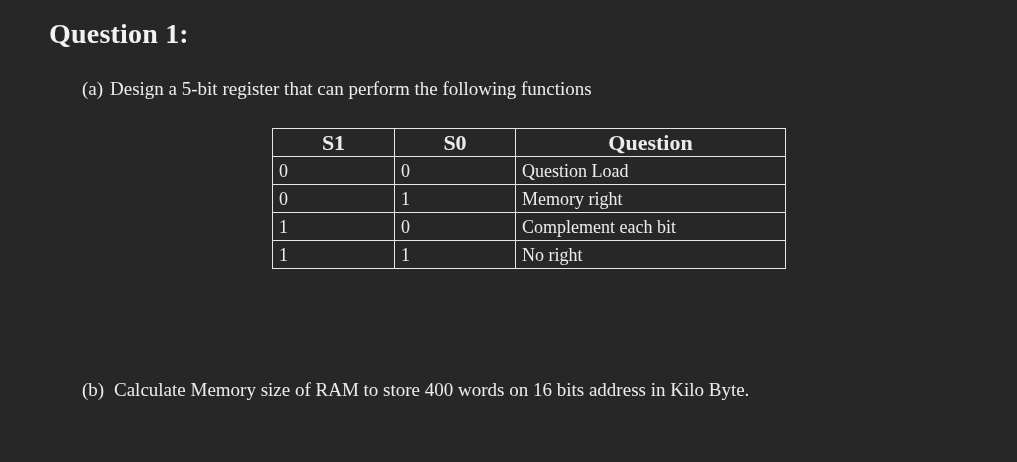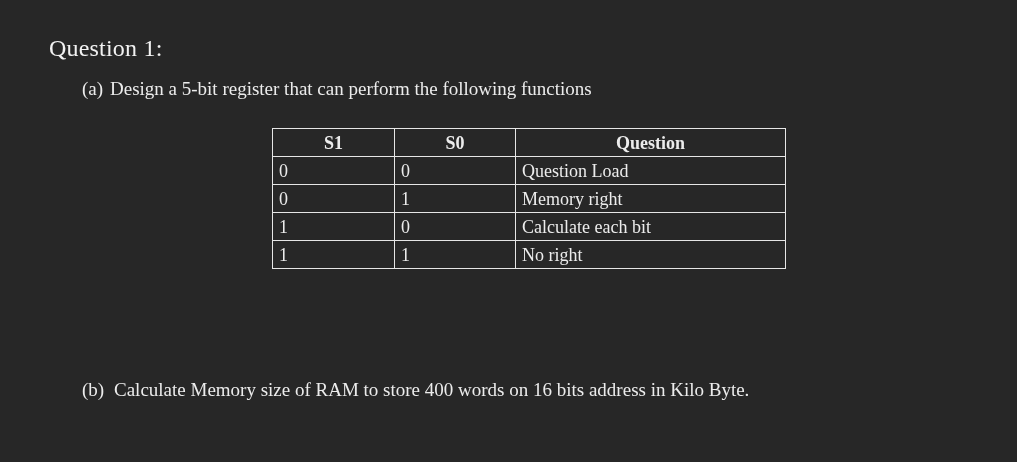--- a/index.html
+++ b/index.html
@@ -20,23 +20,23 @@
 
   #page {
     position: relative;
     width: 1017px;
     height: 462px;
   }
 
   .q-title {
     position: absolute;
     left: 49px;
-    top: 35px;
-    font-size: 24px;
-    font-weight: normal;
+    top: 18px;
+    font-size: 28px;
+    font-weight: bold;
     letter-spacing: 0.2px;
     color: #f2f2f2;
     white-space: nowrap;
   }
 
   .part-line {
     position: absolute;
     display: flex;
     align-items: baseline;
     font-size: 19px;
@@ -75,21 +75,21 @@
   .fn-table td {
     border: 1px solid #e6e6e6;
     height: 28px;
     line-height: 26px;
     padding: 0 6px;
     box-sizing: border-box;
   }
   .fn-table th {
     text-align: center;
     font-weight: bold;
-    font-size: 18px;
+    font-size: 22px;
   }
   .fn-table td {
     text-align: left;
     font-weight: normal;
   }
 </style>
 </head>
 <body>
 
 <div id="page">
@@ -121,21 +121,21 @@
         <td>Question Load</td>
       </tr>
       <tr>
         <td>0</td>
         <td>1</td>
         <td>Memory right</td>
       </tr>
       <tr>
         <td>1</td>
         <td>0</td>
-        <td>Calculate each bit</td>
+        <td>Complement each bit</td>
       </tr>
       <tr>
         <td>1</td>
         <td>1</td>
         <td>No right</td>
       </tr>
     </tbody>
   </table>
 
   <div class="part-line part-b">

